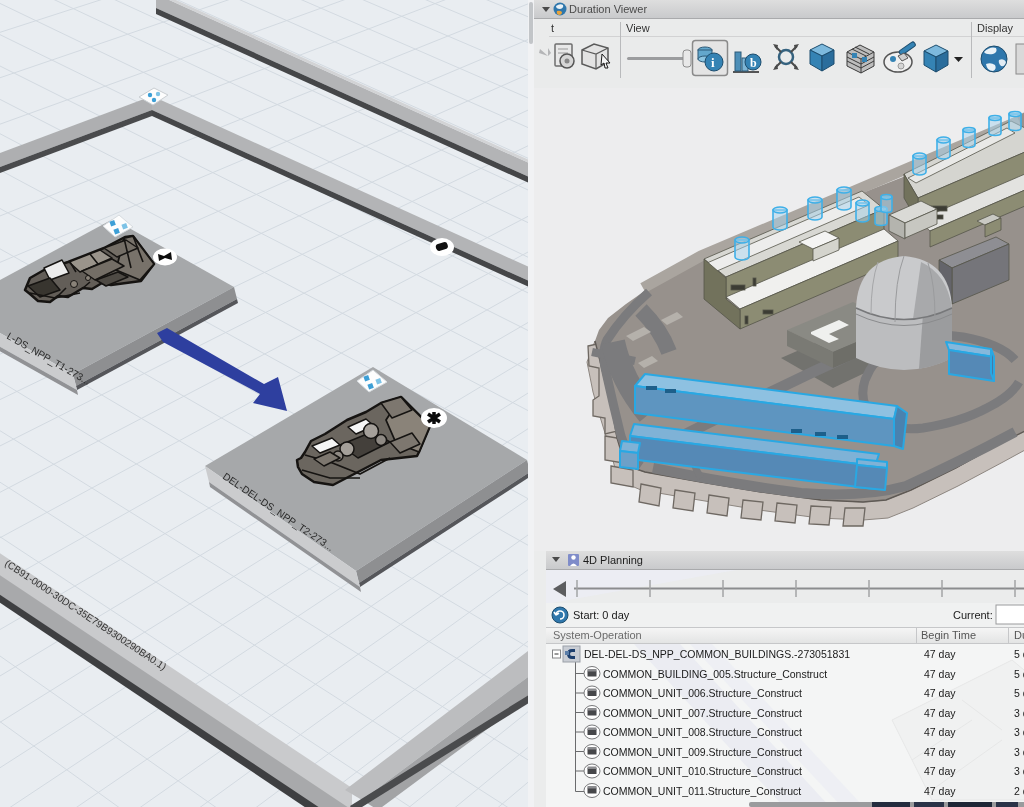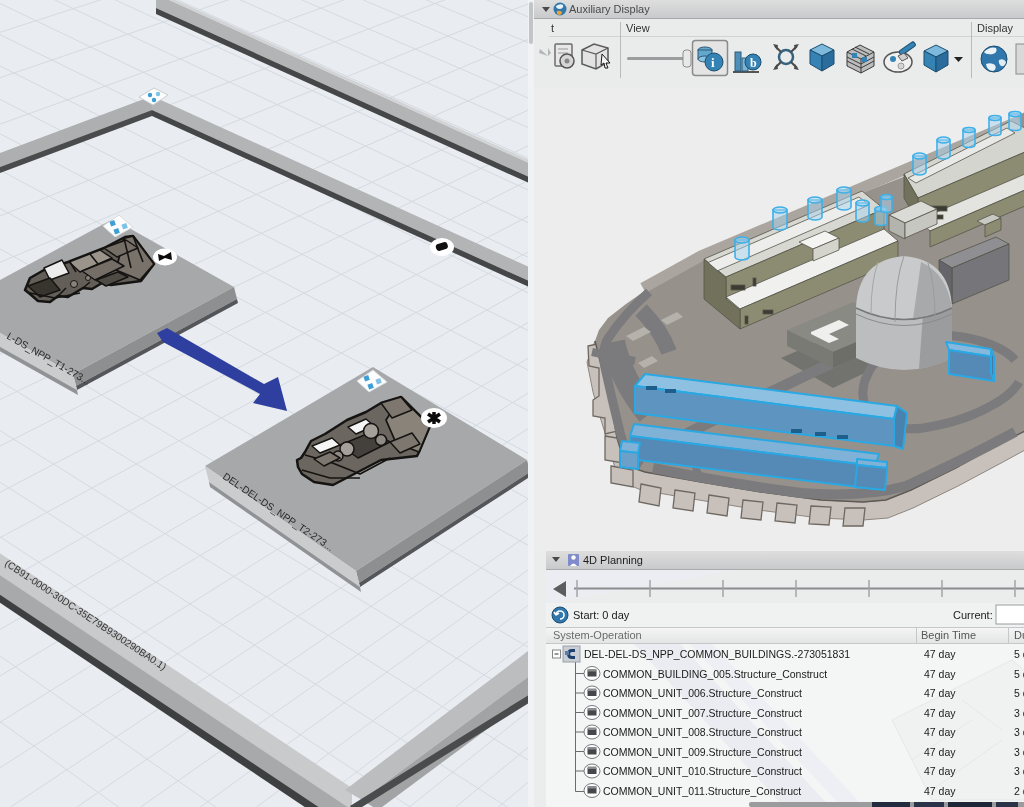--- a/index.html
+++ b/index.html
@@ -171,21 +171,21 @@
       <div style="position:absolute;left:1px;top:2px;width:4px;height:42px;background:#c2c5c8;border-radius:2px;"></div>
     </div>
   <div id="rpanel">
     <div class="titlebar" style="top:0;">
       <div class="tri" style="left:8px;top:7px;"></div>
       <svg style="position:absolute;left:19px;top:2px;" width="14" height="14">
         <circle cx="7" cy="7" r="6.5" fill="#2f77ac"></circle>
         <path d="M 3,4 q 4,-3 7,-1 q 1,3 -3,4 q -4,0 -4,-3 Z" fill="#fff" opacity="0.9"></path>
         <path d="M 4,9 q 3,-1 5,1 q 0,3 -3,3 q -3,-1 -2,-4 Z" fill="#e8a33d"></path>
       </svg>
-      <div class="titletxt" style="left:35px;color:#4a4a4a;">Auxiliary Display</div>
+      <div class="titletxt" style="left:35px;color:#4a4a4a;">Duration Viewer</div>
     </div>
     <div id="toolbar">
       <svg width="490" height="69" viewBox="534 19 490 69">
         <line x1="549" y1="36.5" x2="1024" y2="36.5" stroke="#d2d2d3"></line>
         <line x1="620.5" y1="22" x2="620.5" y2="78" stroke="#b9babc"></line>
         <line x1="971.5" y1="22" x2="971.5" y2="78" stroke="#b9babc"></line>
         <text x="551" y="32" font-size="11" fill="#333" font-family="Liberation Sans">t</text>
         <text x="626" y="32" font-size="11" fill="#333" font-family="Liberation Sans">View</text>
         <text x="977" y="32" font-size="11" fill="#333" font-family="Liberation Sans">Display</text>
 

